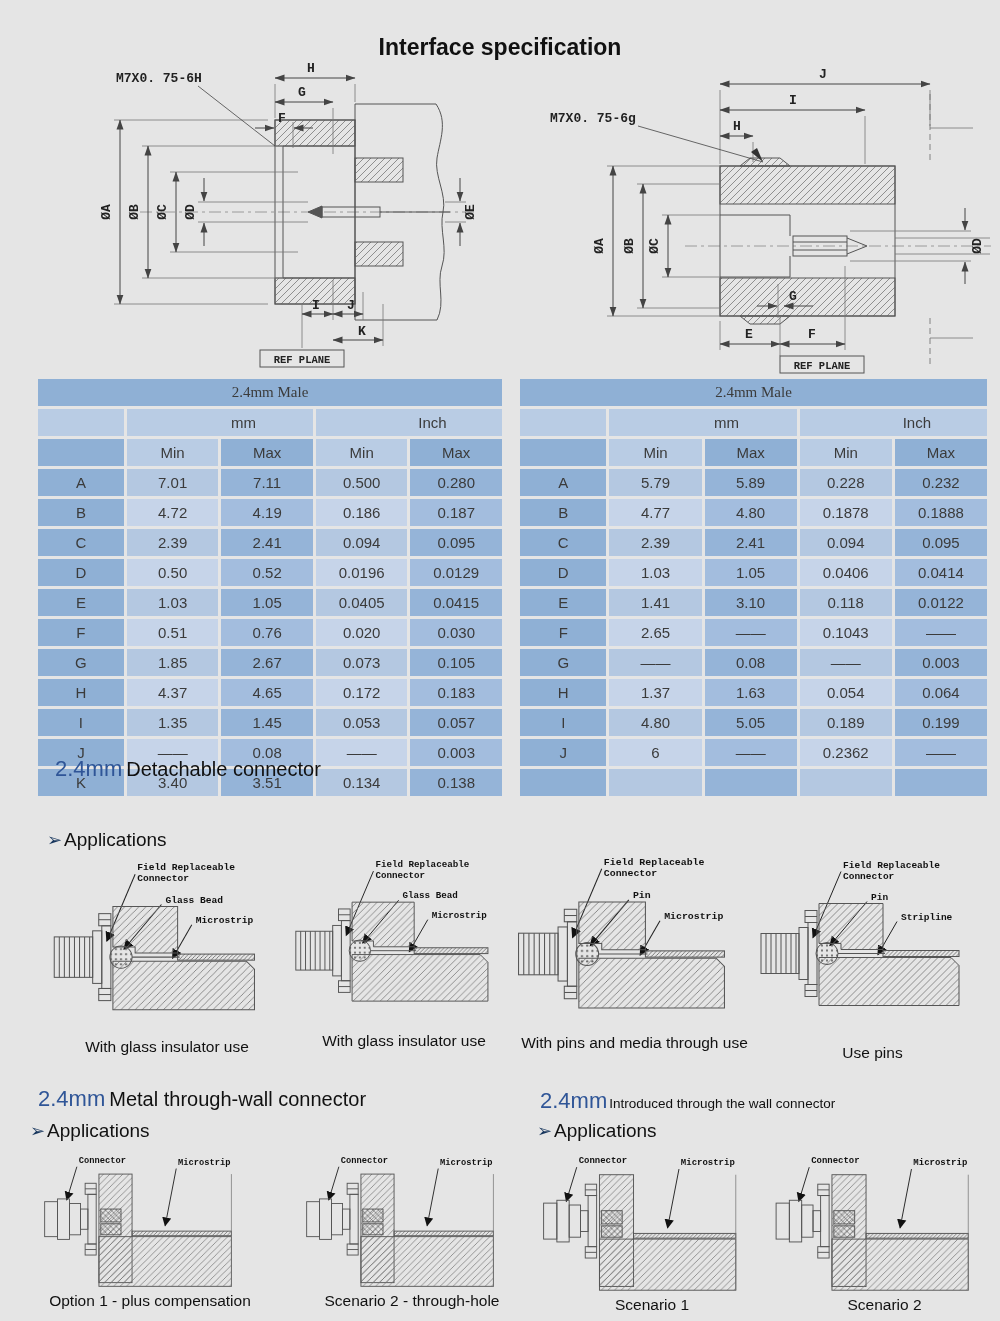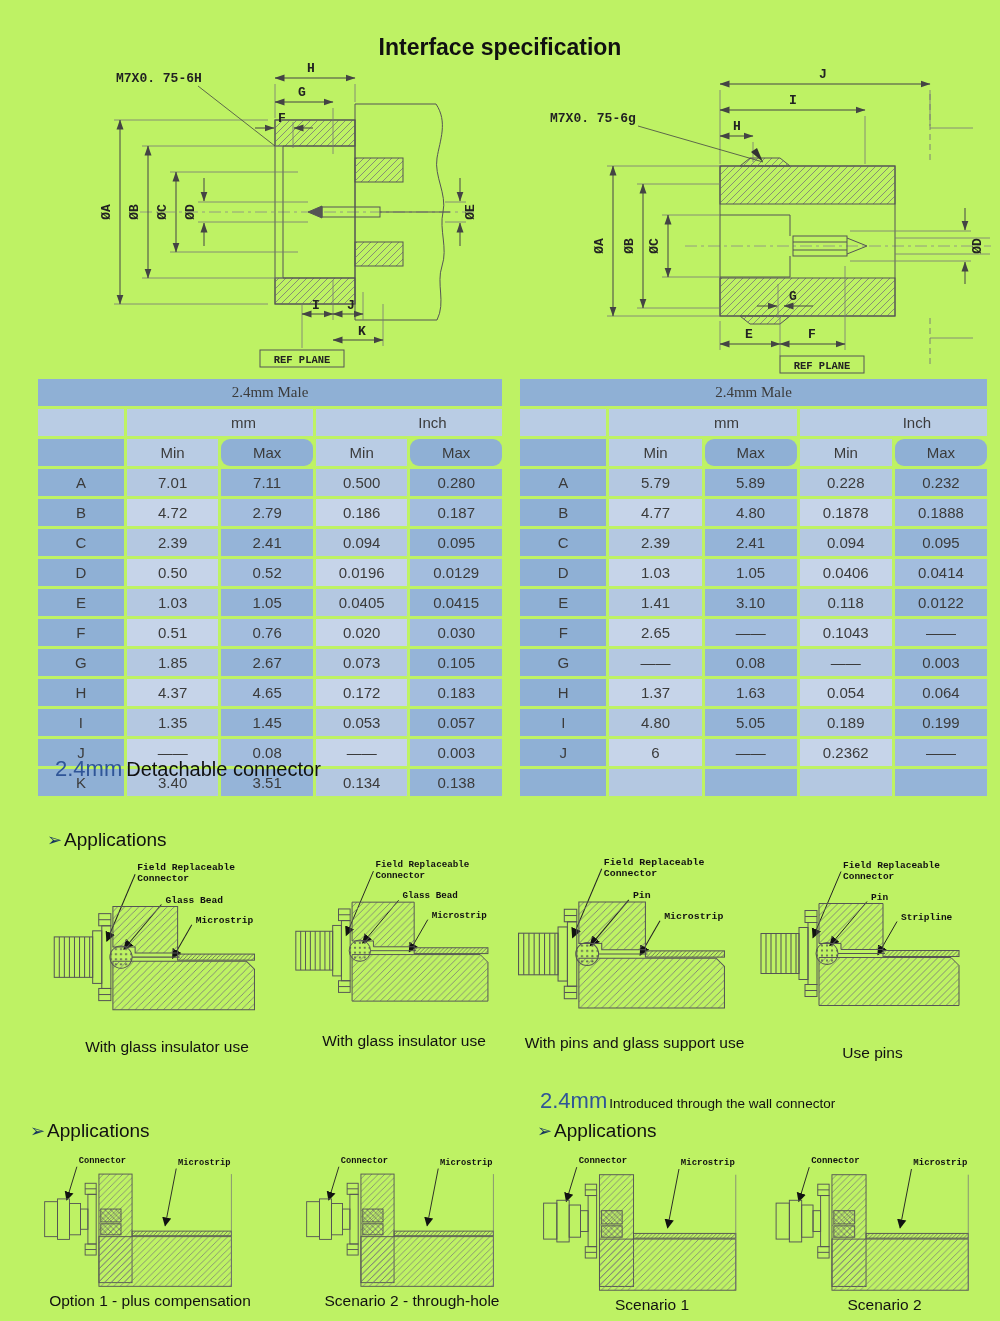--- a/index.html
+++ b/index.html
@@ -1,30 +1,30 @@
 <!DOCTYPE html>
 <html><head>
 <meta charset="utf-8">
 <style>
   html,body{margin:0;padding:0;background:#fff;}
-  .page{position:relative;width:1000px;height:1321px;background:#bef264;overflow:hidden;
+  .page{position:relative;width:1000px;height:1321px;background:#e5e5e5;overflow:hidden;
         font-family:"Liberation Sans",sans-serif;color:#222;}
   .abs{position:absolute;}
 
   .page-title{font-size:23px;font-weight:600;color:#111;text-align:center;width:100%;top:34px;left:0;}
 
   
   .spec-table{border-collapse:separate;border-spacing:3px;width:100%;table-layout:fixed;}
   .spec-table td{height:25px;text-align:center;vertical-align:middle;font-size:15px;color:#3b3b3b;
                  overflow:hidden;white-space:nowrap;}
   .t-title{background:#8fb0d5;font-size:16px;color:#333;font-family:Liberation Serif, serif;}
   .sub{background:#b9cce4;font-size:16px;padding-left:48px;}
   .lblh{background:#8fb0d5;}
   .hmin{background:#b9cce4;}
-  .hmax{background:#8fb0d5;border-radius:9px;}
+  .hmax{background:#8fb0d5;}
   tbody[data-rows] td.lbl{background:#8fb0d5;}
   tbody[data-rows] tr:nth-child(odd) td.min{background:#b4c8e1;}
   tbody[data-rows] tr:nth-child(even) td.min{background:#c6d4e9;}
   tbody[data-rows] tr:nth-child(odd) td.max{background:#95b4d8;}
   tbody[data-rows] tr:nth-child(even) td.max{background:#a3bdde;}
 
   
   .sec-head{white-space:nowrap;}
   .sec-prefix{color:#2f5597;font-size:22px;}
   .sec-title{color:#111;font-size:20px;margin-left:4px;}
@@ -282,21 +282,21 @@
           <tr>
             <td class="lbl">A</td>
             <td class="min">7.01</td>
             <td class="max">7.11</td>
             <td class="min">0.500</td>
             <td class="max">0.280</td>
           </tr>
           <tr>
             <td class="lbl">B</td>
             <td class="min">4.72</td>
-            <td class="max">2.79</td>
+            <td class="max">4.19</td>
             <td class="min">0.186</td>
             <td class="max">0.187</td>
           </tr>
           <tr>
             <td class="lbl">C</td>
             <td class="min">2.39</td>
             <td class="max">2.41</td>
             <td class="min">0.094</td>
             <td class="max">0.095</td>
           </tr>
@@ -498,34 +498,37 @@
   </div>
 
   <div class="figure" style="left:512px;top:850px;width:245px;">
     <svg width="245" height="182" viewBox="0 0 235 175">
       <use href="#artAppTop"></use>
       <text class="dlabel" x="88" y="14">Field Replaceable</text>
       <text class="dlabel" x="88" y="25">Connector</text>
       <text class="dlabel" x="116" y="46">Pin</text>
       <text class="dlabel" x="146" y="66">Microstrip</text>
     </svg>
-    <div class="fig-caption">With pins and glass support use</div>
+    <div class="fig-caption">With pins and media through use</div>
   </div>
 
   <div class="figure" style="left:755px;top:850px;width:235px;">
     <svg width="235" height="192" viewBox="0 0 235 185">
       <use href="#artAppTop"></use>
       <text class="dlabel" x="88" y="14">Field Replaceable</text>
       <text class="dlabel" x="88" y="25">Connector</text>
       <text class="dlabel" x="116" y="46">Pin</text>
       <text class="dlabel" x="146" y="66">Stripline</text>
     </svg>
     <div class="fig-caption">Use pins</div>
   </div>
 
+  <div class="abs sec-head" style="left:38px;top:1086px;">
+    <span class="sec-prefix">2.4mm</span><span class="sec-title">Metal through-wall connector</span>
+  </div>
   <div class="abs apps-line" style="left:30px;top:1120px;">
     <span class="apps-bullet">➢</span><span>Applications</span>
   </div>
 
   <div class="abs sec-head" style="left:540px;top:1088px;">
     <span class="sec-prefix">2.4mm</span><span class="sec-title-small">Introduced through the wall connector</span>
   </div>
   <div class="abs apps-line" style="left:537px;top:1120px;">
     <span class="apps-bullet">➢</span><span>Applications</span>
   </div>

